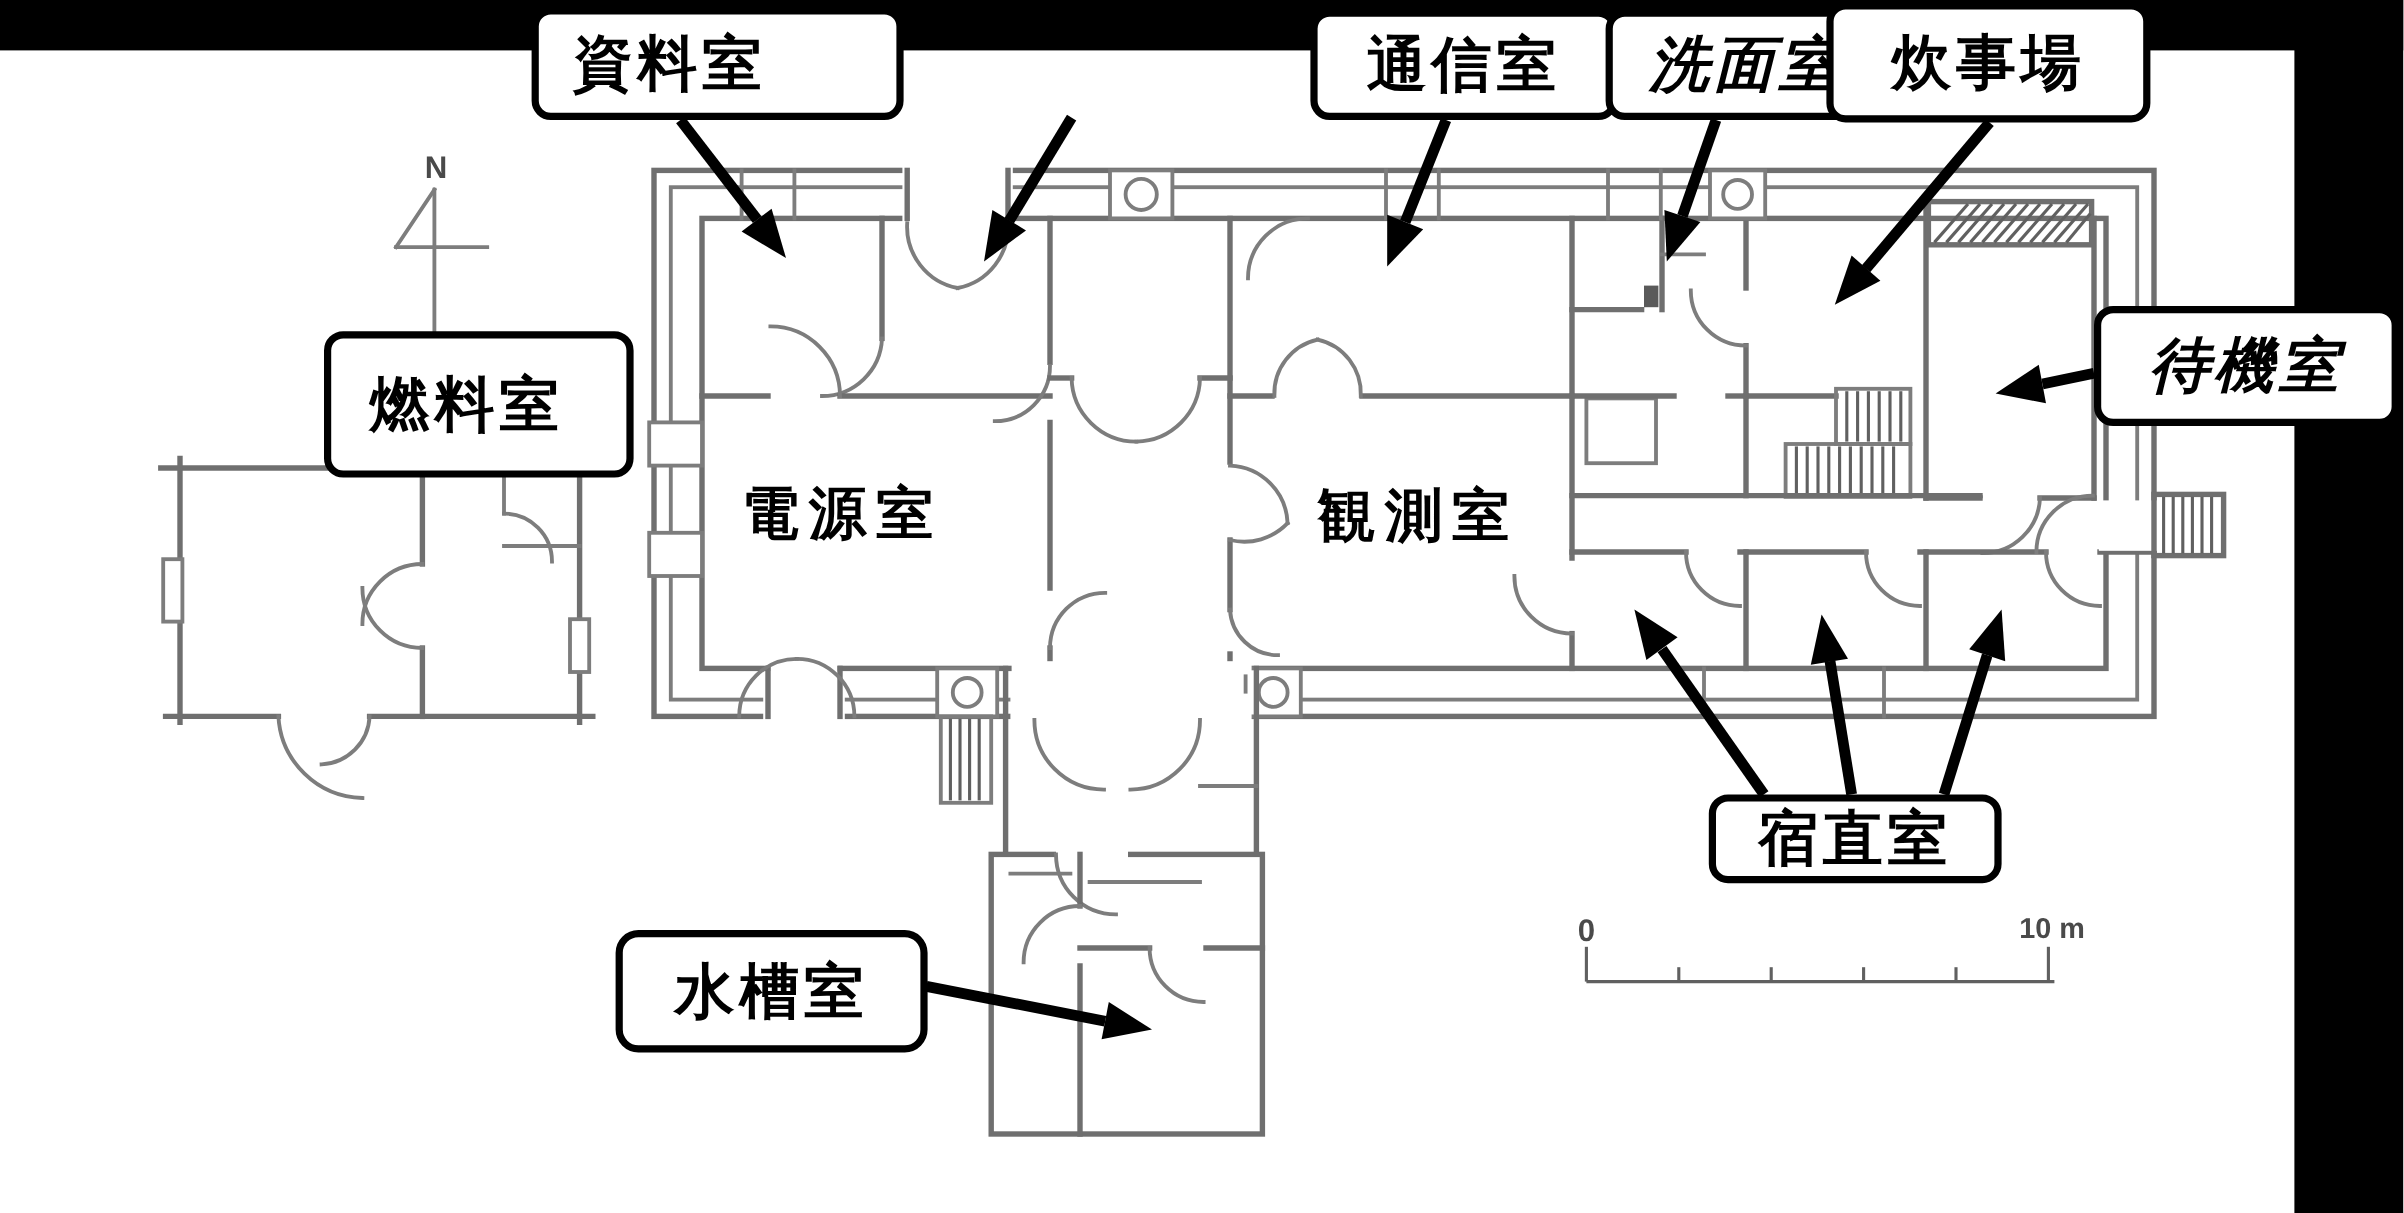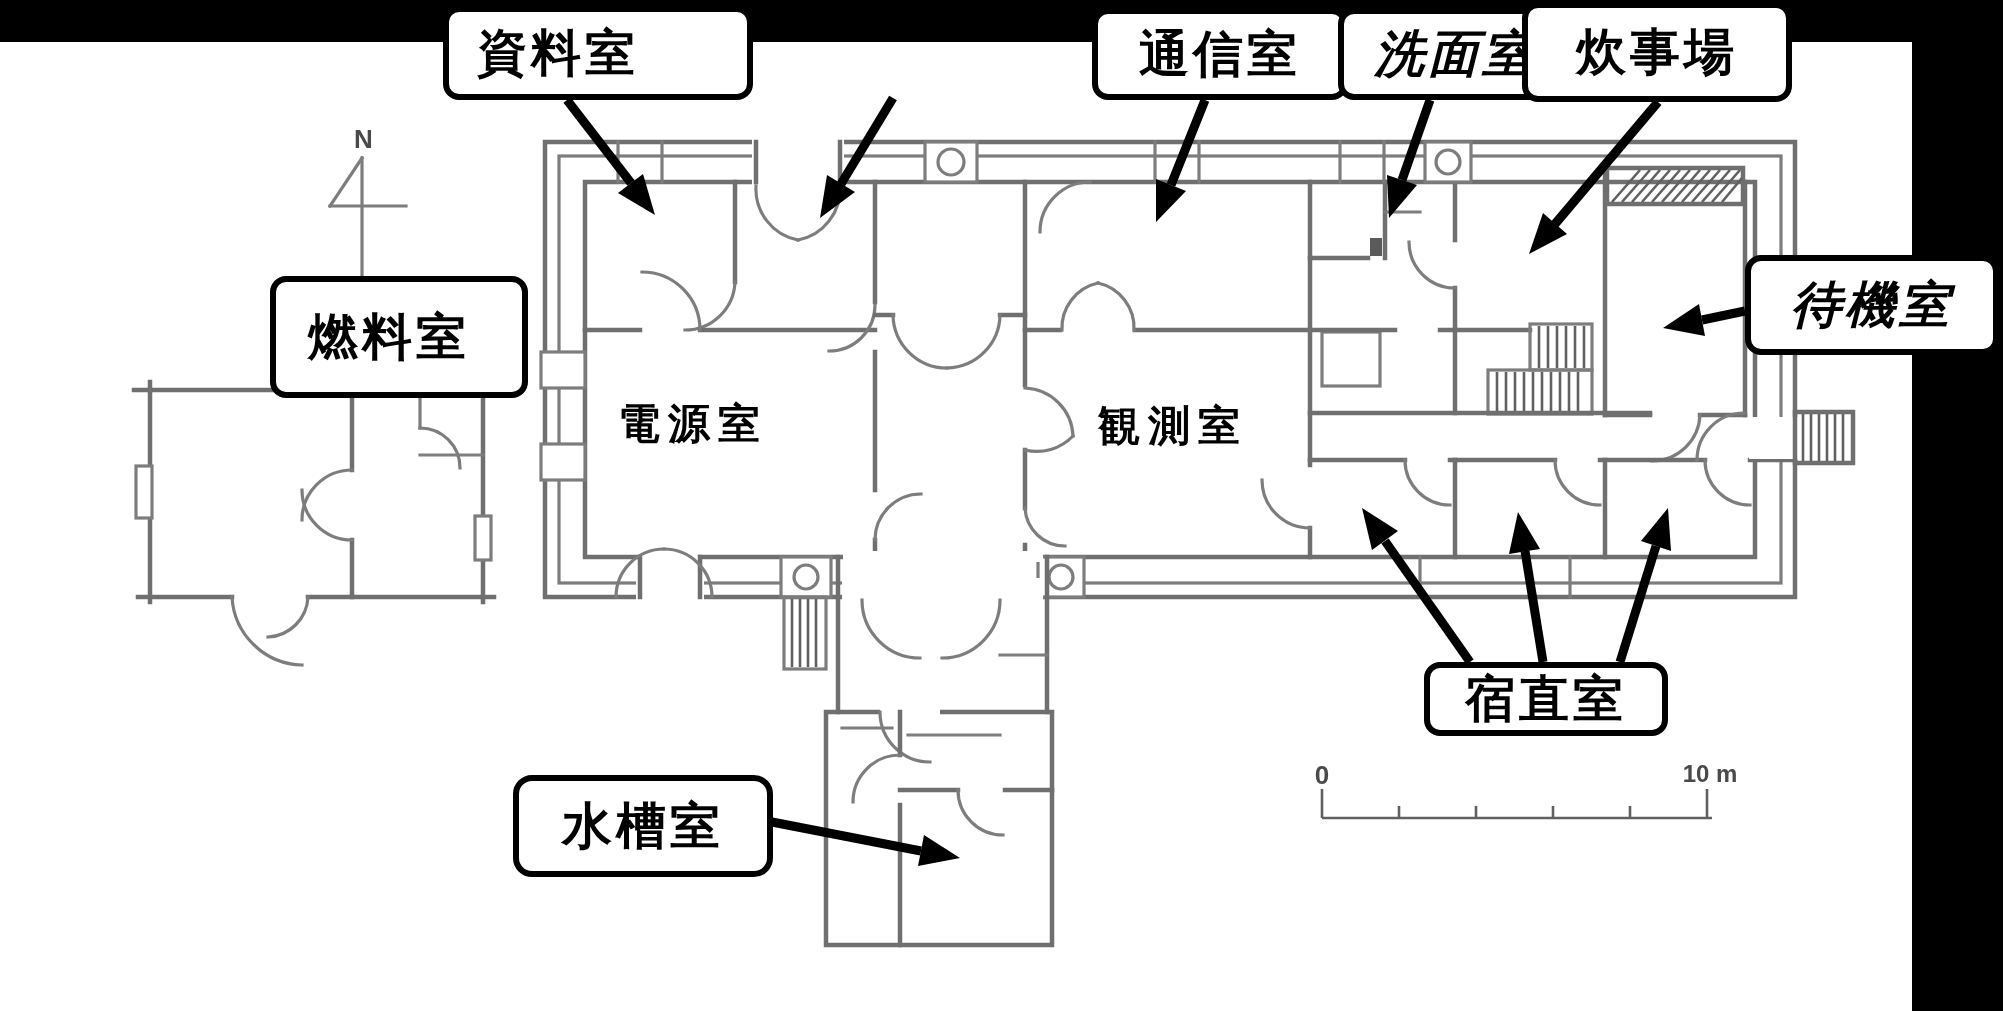--- a/index.html
+++ b/index.html
@@ -13,21 +13,21 @@
   .bar-right{left:1912px;top:0;width:91px;height:1011px;}
   .lbl{
     position:absolute;background:#ffffff;border:6px solid #000;border-radius:16px;
     display:flex;align-items:center;justify-content:center;
     font-weight:bold;font-size:50px;color:#000;letter-spacing:4px;
     box-sizing:border-box;z-index:30;white-space:nowrap;
   }
   .lbl.left{justify-content:flex-start;padding-left:28px;}
   .lbl.over-bar{z-index:40;}
   .roomtext{
-    position:absolute;font-weight:bold;font-size:42px;color:#000;
+    position:absolute;font-weight:bold;font-size:48px;color:#000;
     letter-spacing:8px;z-index:15;white-space:nowrap;text-align:center;
   }
   
   .w{stroke:#6f6f6f;stroke-width:4.5;fill:none;stroke-linecap:square;}
   .w2{stroke:#7d7d7d;stroke-width:3.2;fill:none;stroke-linecap:square;}
   .wf{stroke:#7d7d7d;stroke-width:3.2;fill:#ffffff;}
   .h{stroke:#606060;stroke-width:2.6;fill:none;}
   .er{fill:#ffffff;stroke:none;}
   .ann{stroke:#000;stroke-width:9;fill:none;stroke-linecap:butt;}
   .annhead{fill:#000;stroke:none;}

